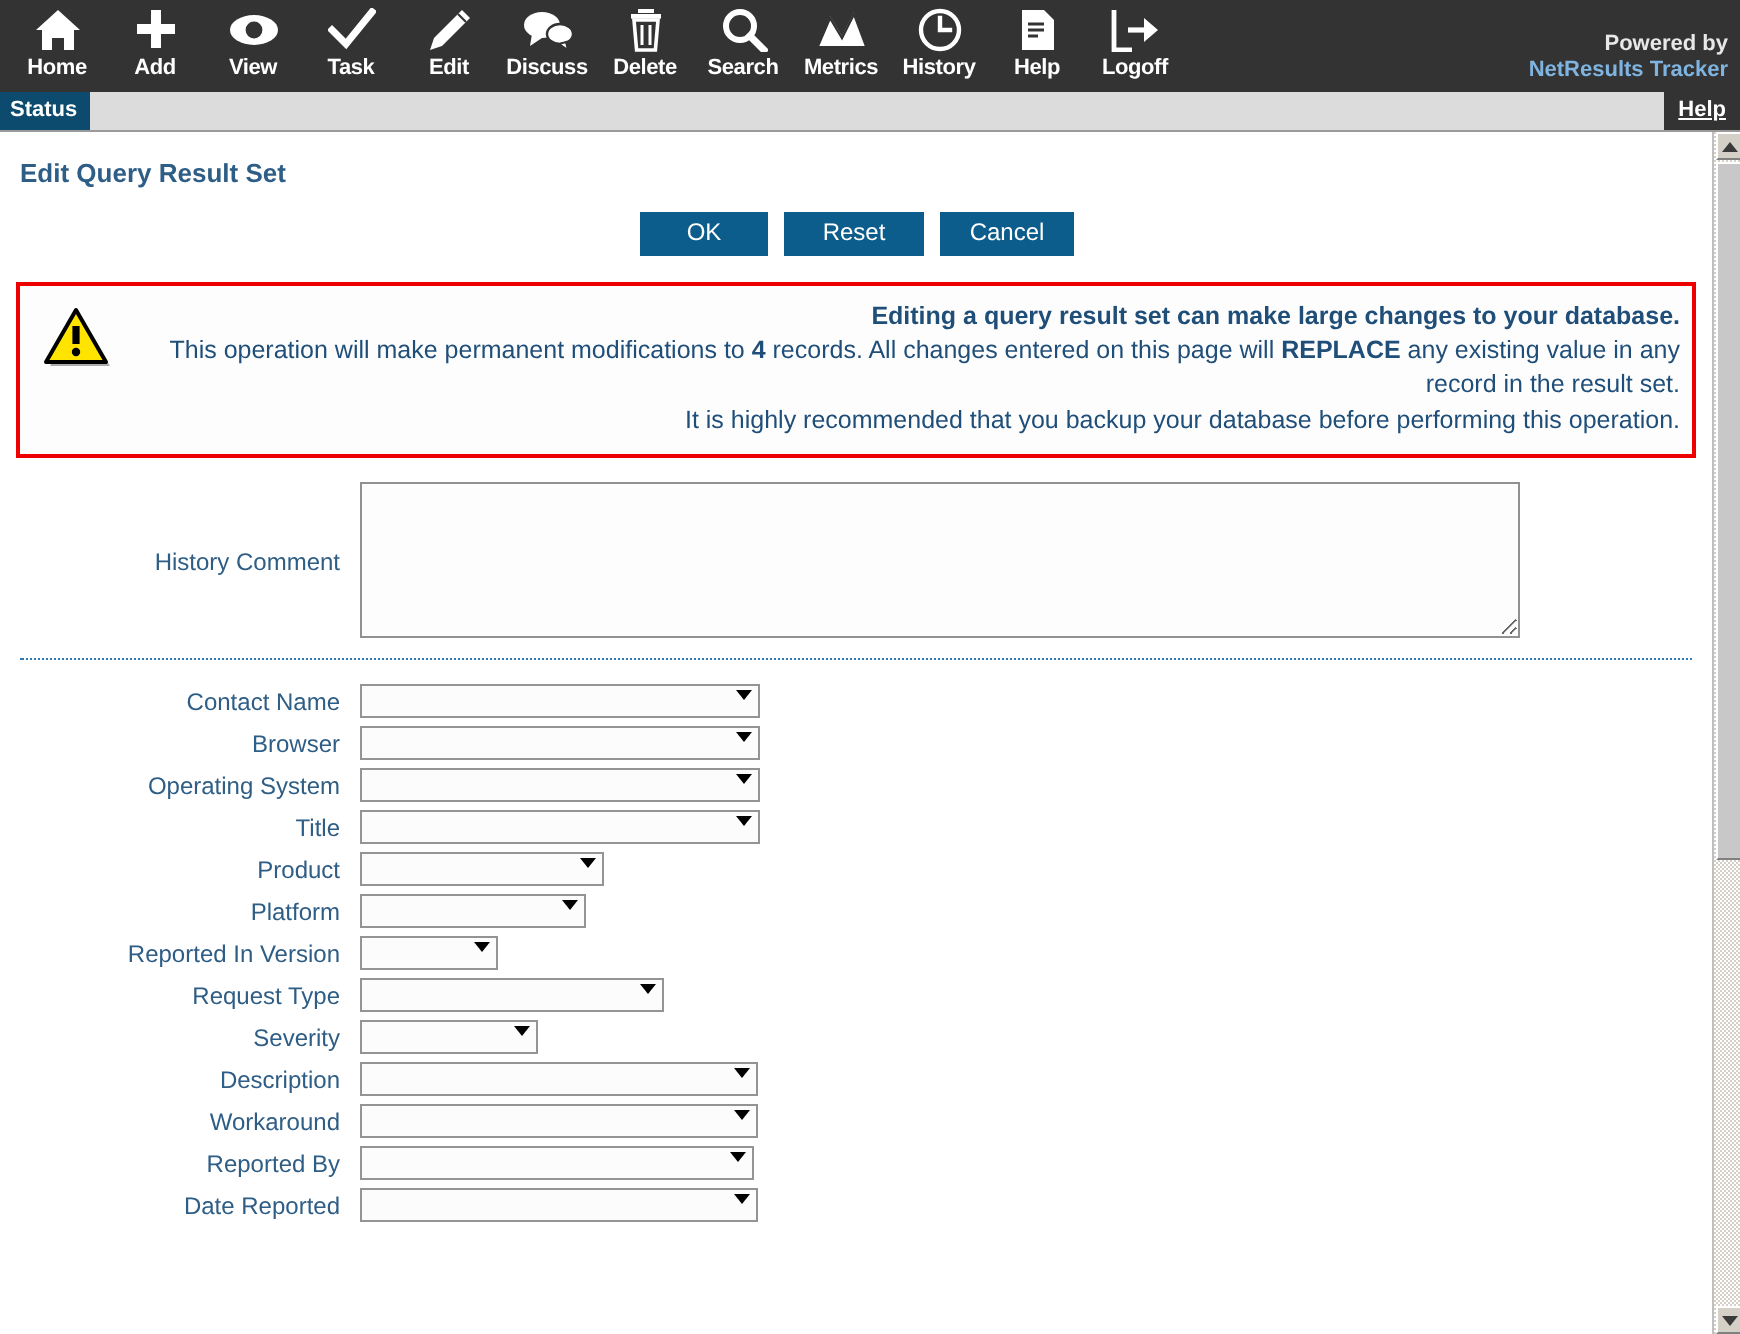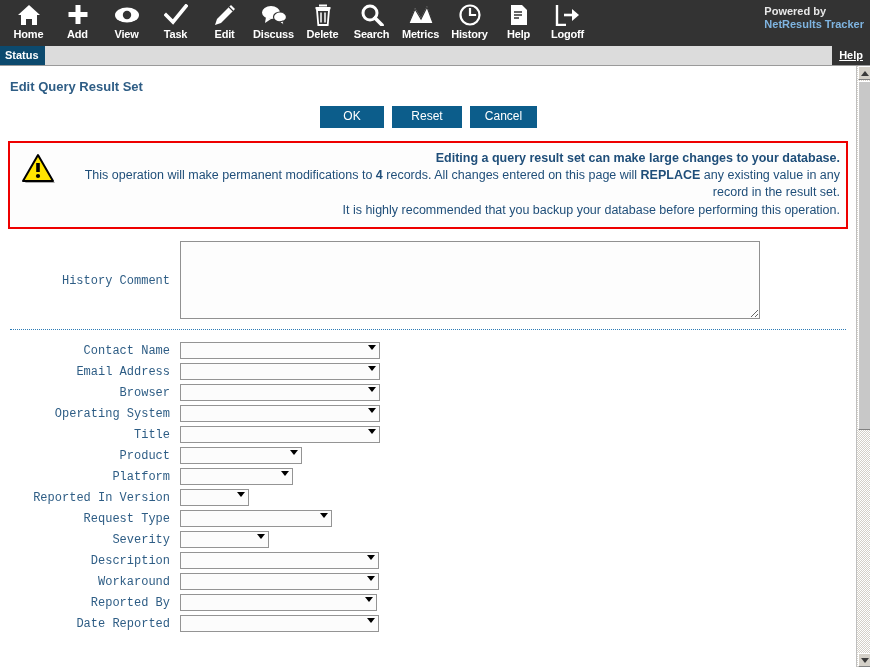--- a/index.html
+++ b/index.html
@@ -26,22 +26,22 @@
     cursor:pointer;
   }
   .tb-ico{height:24px;width:28px;display:flex;align-items:center;justify-content:center;}
   .tb-ico svg{display:block;}
   .tb-lbl{
     color:#ffffff;font-size:11px;font-weight:bold;
     line-height:12px;margin-top:1px;white-space:nowrap;
     letter-spacing:-0.2px;
   }
   #powered{
-    position:absolute;right:6px;top:5px;
-    text-align:left;line-height:13px;
+    position:absolute;right:6px;top:16px;
+    text-align:right;line-height:13px;
   }
   #powered .pb{color:#e8e8e8;font-size:11px;font-weight:bold;display:block;}
   #powered .pl{color:#7fb4e0;font-size:11px;font-weight:bold;
     display:block;cursor:pointer;}
 
   
   #statusbar{
     position:absolute;top:46px;left:0;width:870px;height:20px;
     background:#dcdcdc;border-bottom:1px solid #9a9a9a;
     box-sizing:border-box;
@@ -104,21 +104,21 @@
   .w-line{color:#1f4e79;font-size:12.5px;}
   .w-line.head{font-weight:bold;}
   .w-line b{font-weight:bold;}
   .w-gap{height:1px;}
 
   
   #form{margin-top:12px;}
   .row{display:flex;align-items:center;margin-bottom:4px;}
   .lbl{
     width:180px;text-align:right;padding-right:10px;
-    color:#2e5d85;font-size:12px;box-sizing:border-box;font-family:Liberation Mono, monospace;
+    color:#2e5d85;font-size:12px;box-sizing:border-box;
   }
   .lbl.top{align-self:flex-start;padding-top:33px;}
   textarea.ta{
     width:580px;height:78px;
     border:1px solid #919191;
     background:#fdfdfd;
     font-family:"Liberation Sans",sans-serif;font-size:12px;
     resize:both;box-sizing:border-box;
   }
   .divider{
@@ -335,24 +335,20 @@
     </div>
 
     <div class="divider"></div>
 
     <div id="field-rows">
         <div class="row">
           <div class="lbl">Contact Name</div>
           <span class="sel-wrap"><select class="dd" style="width: 200px;"><option></option></select><span class="arr"></span></span>
         </div>
         <div class="row">
-          <div class="lbl">Email Address</div>
-          <span class="sel-wrap"><select class="dd" style="width: 200px;"><option></option></select><span class="arr"></span></span>
-        </div>
-        <div class="row">
           <div class="lbl">Browser</div>
           <span class="sel-wrap"><select class="dd" style="width: 200px;"><option></option></select><span class="arr"></span></span>
         </div>
         <div class="row">
           <div class="lbl">Operating System</div>
           <span class="sel-wrap"><select class="dd" style="width: 200px;"><option></option></select><span class="arr"></span></span>
         </div>
         <div class="row">
           <div class="lbl">Title</div>
           <span class="sel-wrap"><select class="dd" style="width: 200px;"><option></option></select><span class="arr"></span></span>

